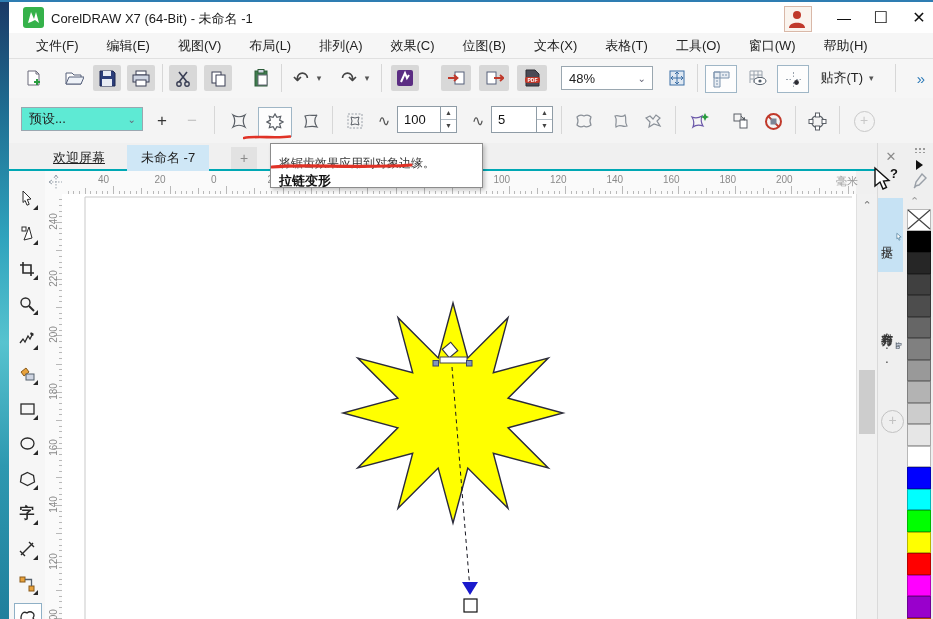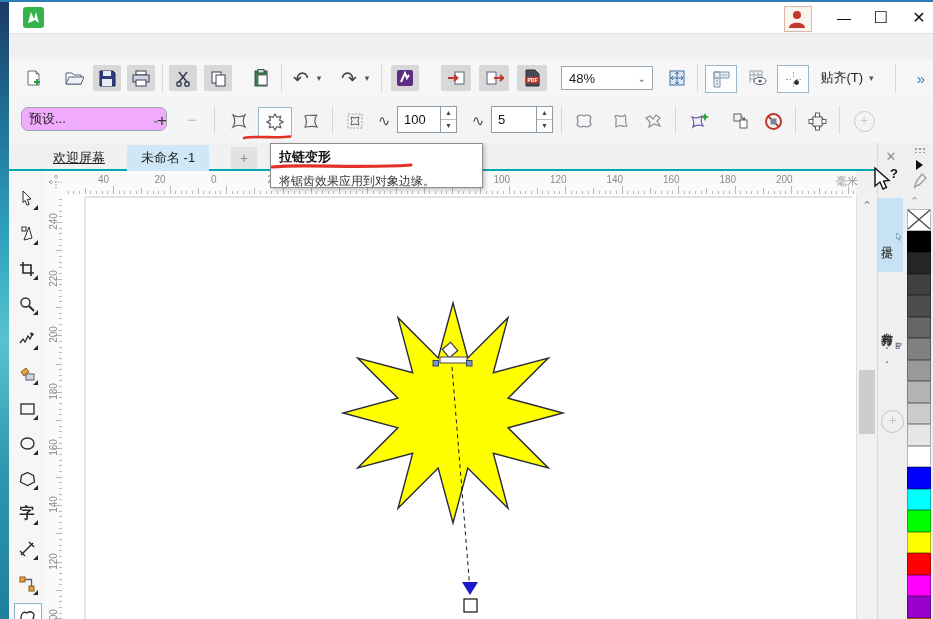--- a/index.html
+++ b/index.html
@@ -86,31 +86,46 @@
 
 <div id="screen">
 
   <div class="abs" id="wallpaper"></div>
 
   <div class="abs" id="titlebar">
     <svg class="abs" id="app-logo" width="21" height="21" viewBox="0 0 21 21">
       <rect x="0" y="0" width="21" height="21" rx="3" fill="#35b24a"></rect>
       <path d="M5 16 L8 5 L11 12 L13 5 L16 16 L12 13 L8 15 Z" fill="#ffffff"></path>
     </svg>
+    <div class="abs" id="title-text">CorelDRAW X7 (64-Bit) - 未命名 -1</div>
     <div class="abs" id="account-btn">
       <svg width="24" height="22" viewBox="0 0 24 22">
         <circle cx="12" cy="8" r="4" fill="#c0392b"></circle>
         <path d="M4 21 C4 14 20 14 20 21 Z" fill="#c0392b"></path>
       </svg>
     </div>
     <div class="abs wbtn" style="left:820px;">—</div>
     <div class="abs wbtn" style="left:857px;font-size:16px;">☐</div>
     <div class="abs wbtn" style="left:895px;font-size:16px;">✕</div>
   </div>
 
+  <div class="abs" id="menubar">
+    <span class="menu-item">文件(F)</span>
+    <span class="menu-item">编辑(E)</span>
+    <span class="menu-item">视图(V)</span>
+    <span class="menu-item">布局(L)</span>
+    <span class="menu-item">排列(A)</span>
+    <span class="menu-item">效果(C)</span>
+    <span class="menu-item">位图(B)</span>
+    <span class="menu-item">文本(X)</span>
+    <span class="menu-item">表格(T)</span>
+    <span class="menu-item">工具(O)</span>
+    <span class="menu-item">窗口(W)</span>
+    <span class="menu-item">帮助(H)</span>
+  </div>
 
   <div class="abs" id="toolbar">
     <div class="abs tbtn" style="left:12px;width:26px;">
       <svg width="18" height="18" viewBox="0 0 18 18">
         <path d="M3 2 h8 l3 3 v11 h-11 z" fill="#fff" stroke="#6a6a7a"></path>
         <path d="M11 2 v3 h3" fill="none" stroke="#6a6a7a"></path>
         <path d="M12 10 v6 M9 13 h6" stroke="#2a9c3f" stroke-width="2"></path>
       </svg>
     </div>
     <div class="abs tbtn" style="left:52px;width:26px;">
@@ -218,21 +233,21 @@
     </div>
     <div class="abs tbtn" style="left:806px;width:64px;font-size:13px;color:#222;">
       <span>贴齐(T)</span>
       <span class="dd" style="margin-left:6px;">▾</span>
     </div>
     <div class="abs vsep" style="left:886px;"></div>
     <div class="abs tbtn" style="left:900px;width:24px;font-size:15px;color:#2c7ab8;">»</div>
   </div>
 
   <div class="abs" id="propbar">
-    <div class="abs combo" style="left:12px;top:9px;width:146px;background:#f0abfc;border-radius:7px;">
+    <div class="abs combo" style="left:12px;top:9px;width:122px;background:#5eead4;">
       <span style="padding-left:7px;font-size:13px;">预设...</span>
       <span class="carr">⌄</span>
     </div>
     <div class="abs pbtn" style="left:142px;width:22px;font-size:17px;color:#333;">+</div>
     <div class="abs pbtn" style="left:172px;width:22px;font-size:17px;color:#c4c4c4;">−</div>
     <div class="abs vsep" style="left:205px;top:8px;"></div>
 
     <div class="abs pbtn" style="left:216px;width:28px;">
       <svg width="18" height="18" viewBox="0 0 18 18">
         <path d="M3 3 Q9 6.5 15 3 Q11.5 9 15 15 Q9 11.5 3 15 Q6.5 9 3 3 Z" fill="none" stroke="#5a5f66" stroke-width="1.2"></path>
@@ -323,21 +338,21 @@
     <div class="abs pbtn" style="left:842px;width:26px;">
       <div style="width:19px;height:19px;border:1.5px solid #c8c8c8;border-radius:50%;color:#c8c8c8;font-size:14px;line-height:17px;text-align:center;">+</div>
     </div>
   </div>
 
   <div class="abs" id="tabbar">
     <div class="abs doc-tab" style="left:30px;text-decoration:underline;">
       <span>欢迎屏幕</span>
     </div>
     <div class="abs doc-tab active" style="left:118px;">
-      <span>未命名 -1</span>
+      <span>未命名 -7</span>
     </div>
     <div class="abs" id="tab-add">+</div>
   </div>
 
   <div class="abs" id="toolbox">
     <div class="tool" style="top:14px;">
       <svg width="16" height="17" viewBox="0 0 16 17">
         <path d="M4 1 L12 9 L8.3 9.5 L10.2 14.3 L8 15.2 L6.1 10.5 L4 12.5 Z" fill="#fff" stroke="#2a2a2a"></path>
       </svg>
     </div>
@@ -724,22 +739,22 @@
         <div class="swatch" style="height: 21.5px; background: rgb(0, 255, 0);"></div>
         <div class="swatch" style="height: 21.5px; background: rgb(255, 255, 0);"></div>
         <div class="swatch" style="height: 21.5px; background: rgb(255, 0, 0);"></div>
         <div class="swatch" style="height: 21.5px; background: rgb(255, 0, 255);"></div>
         <div class="swatch" style="height: 21.5px; background: rgb(153, 0, 204);"></div>
         <div class="swatch" style="height: 21.5px; background: rgb(255, 102, 0);"></div>
       </div>
   </div>
 
   <div class="abs" id="tooltip">
+    <div id="tooltip-desc">将锯齿效果应用到对象边缘。</div>
     <div id="tooltip-title">拉链变形</div>
-    <div id="tooltip-desc">将锯齿效果应用到对象边缘。</div>
   </div>
 
   <svg class="abs redline" style="left:243px;top:131px;" width="48" height="8">
     <path d="M1 5 C13 2.5 32 5.5 47 3.5" fill="none" stroke-width="2.6" stroke-linecap="round" class="red-stroke" stroke="#e03226"></path>
   </svg>
   <svg class="abs redline" style="left:271px;top:159px;" width="142" height="10">
     <path d="M1 6 C35 2.5 85 8 140 4" fill="none" stroke-width="3.2" stroke-linecap="round" class="red-stroke" stroke="#e03226"></path>
   </svg>
 
   <svg class="abs" id="cursor" width="28" height="30" viewBox="0 0 28 30">

